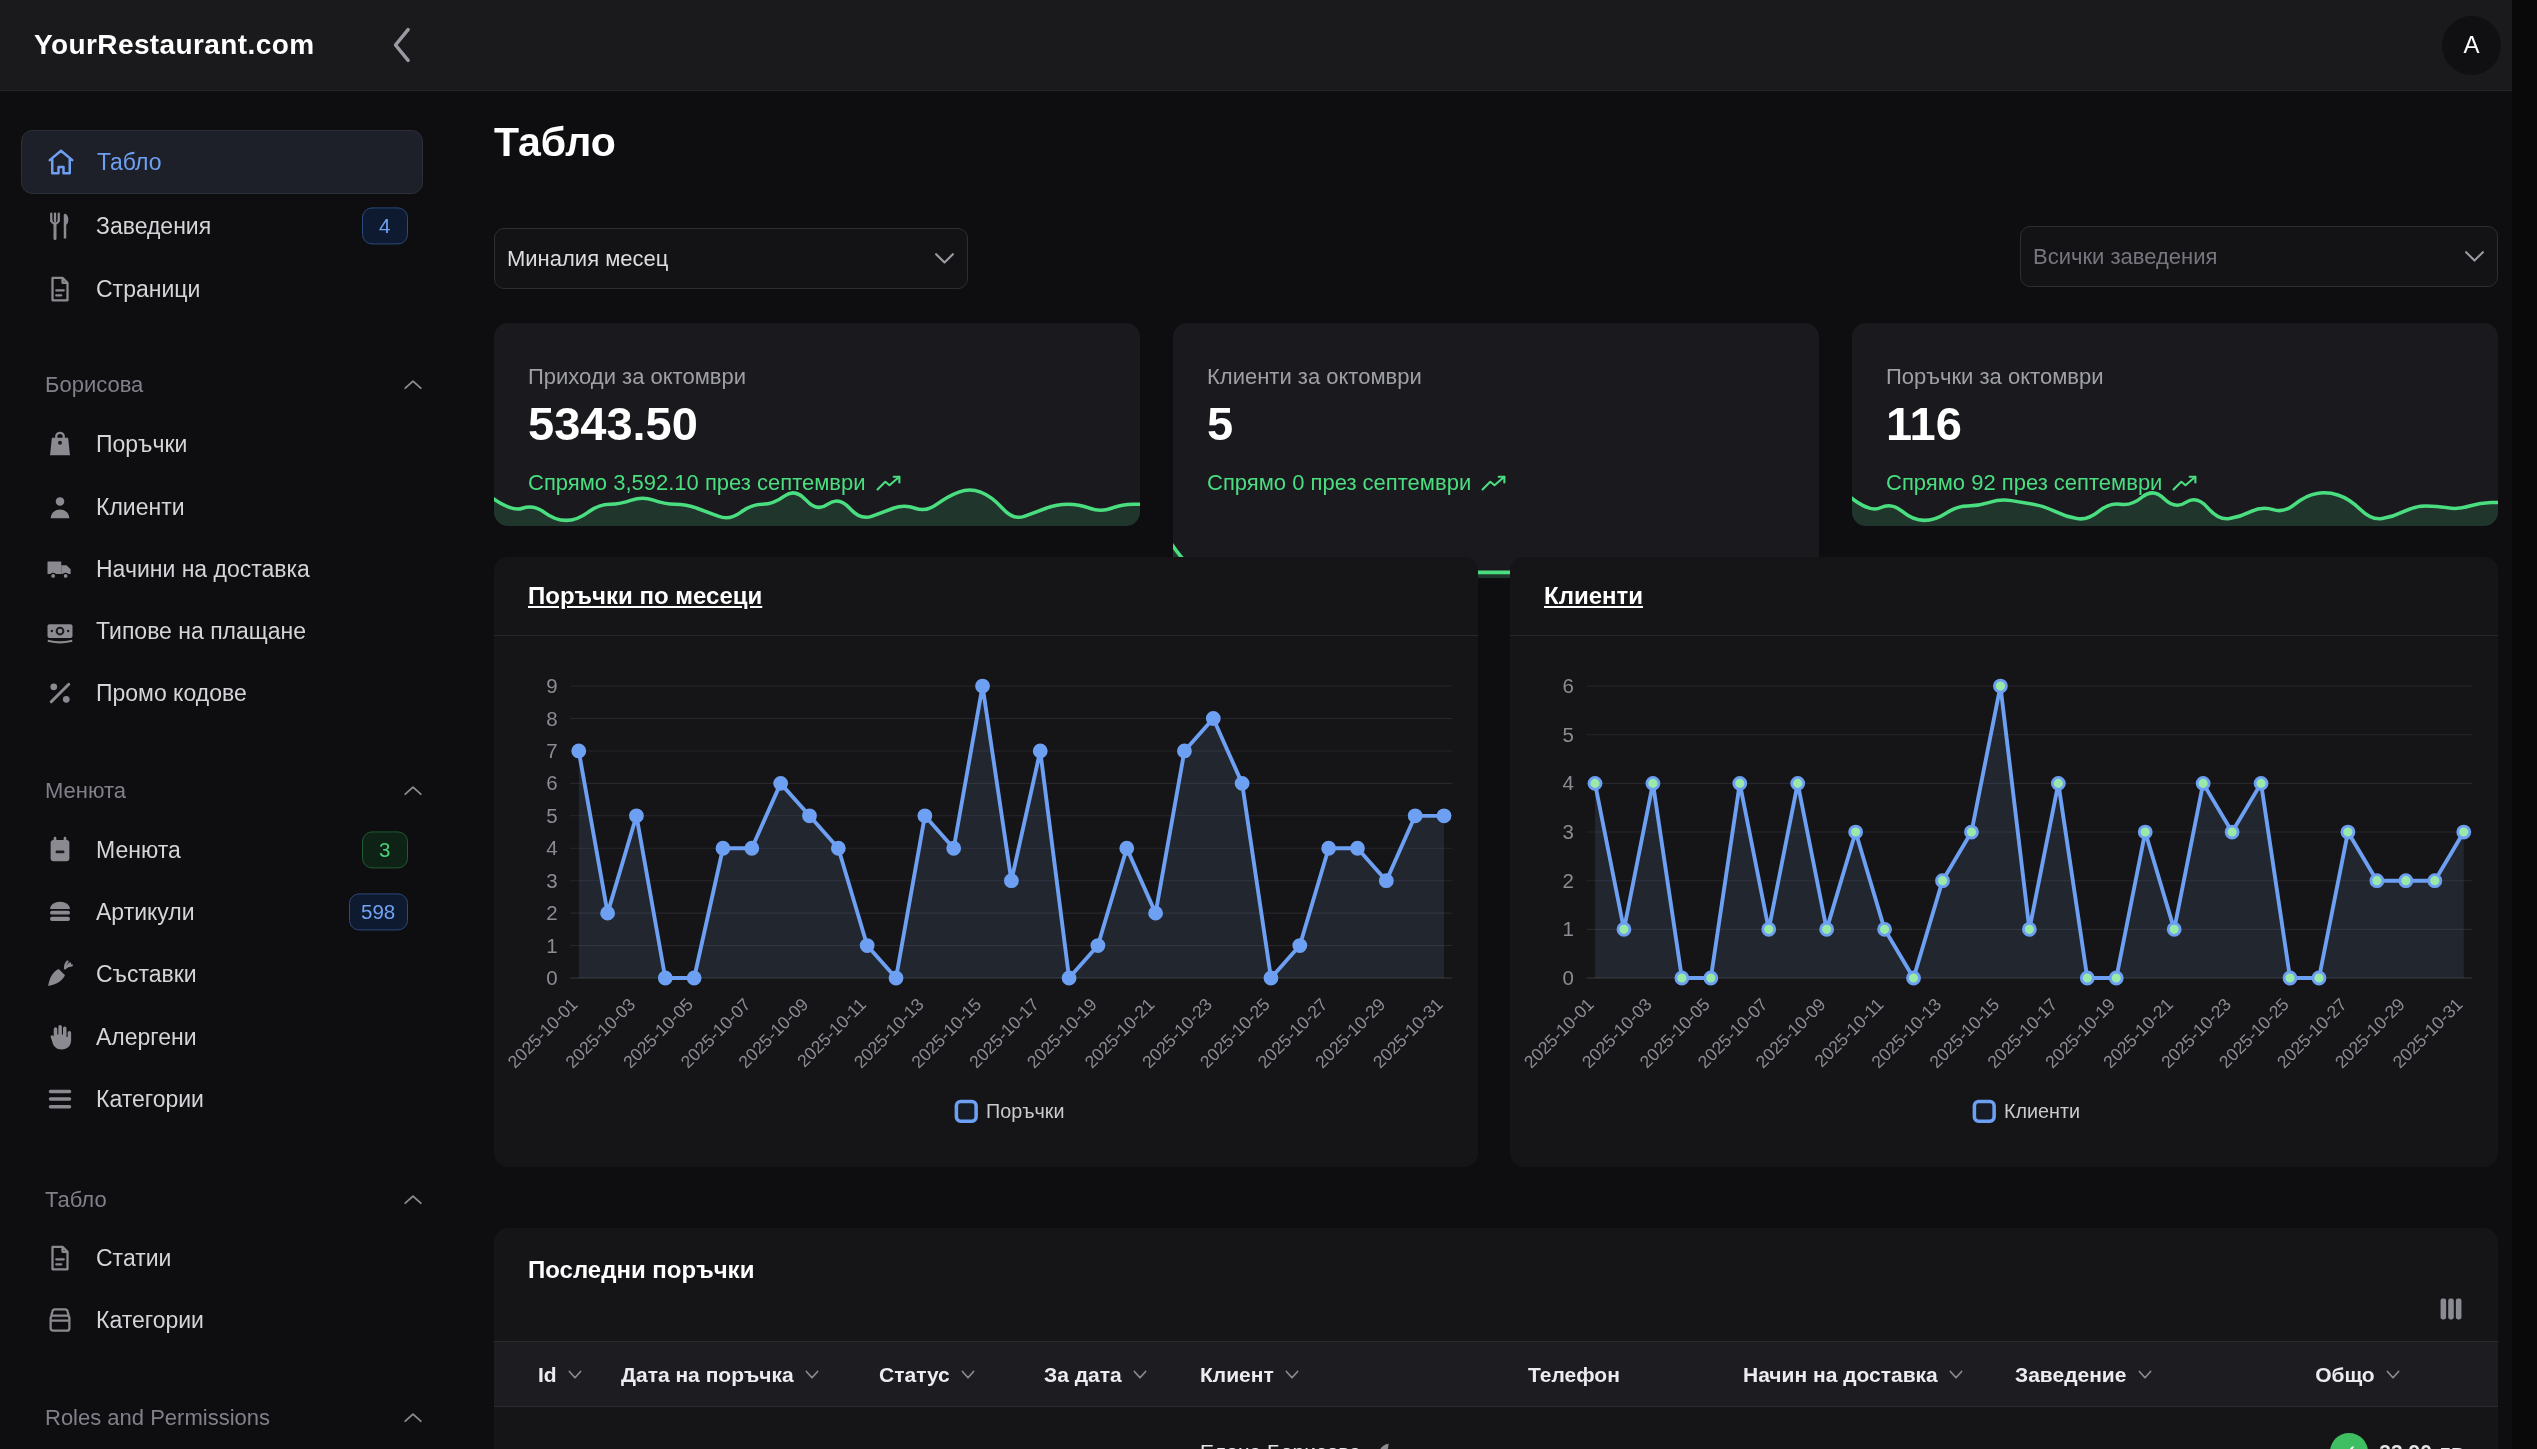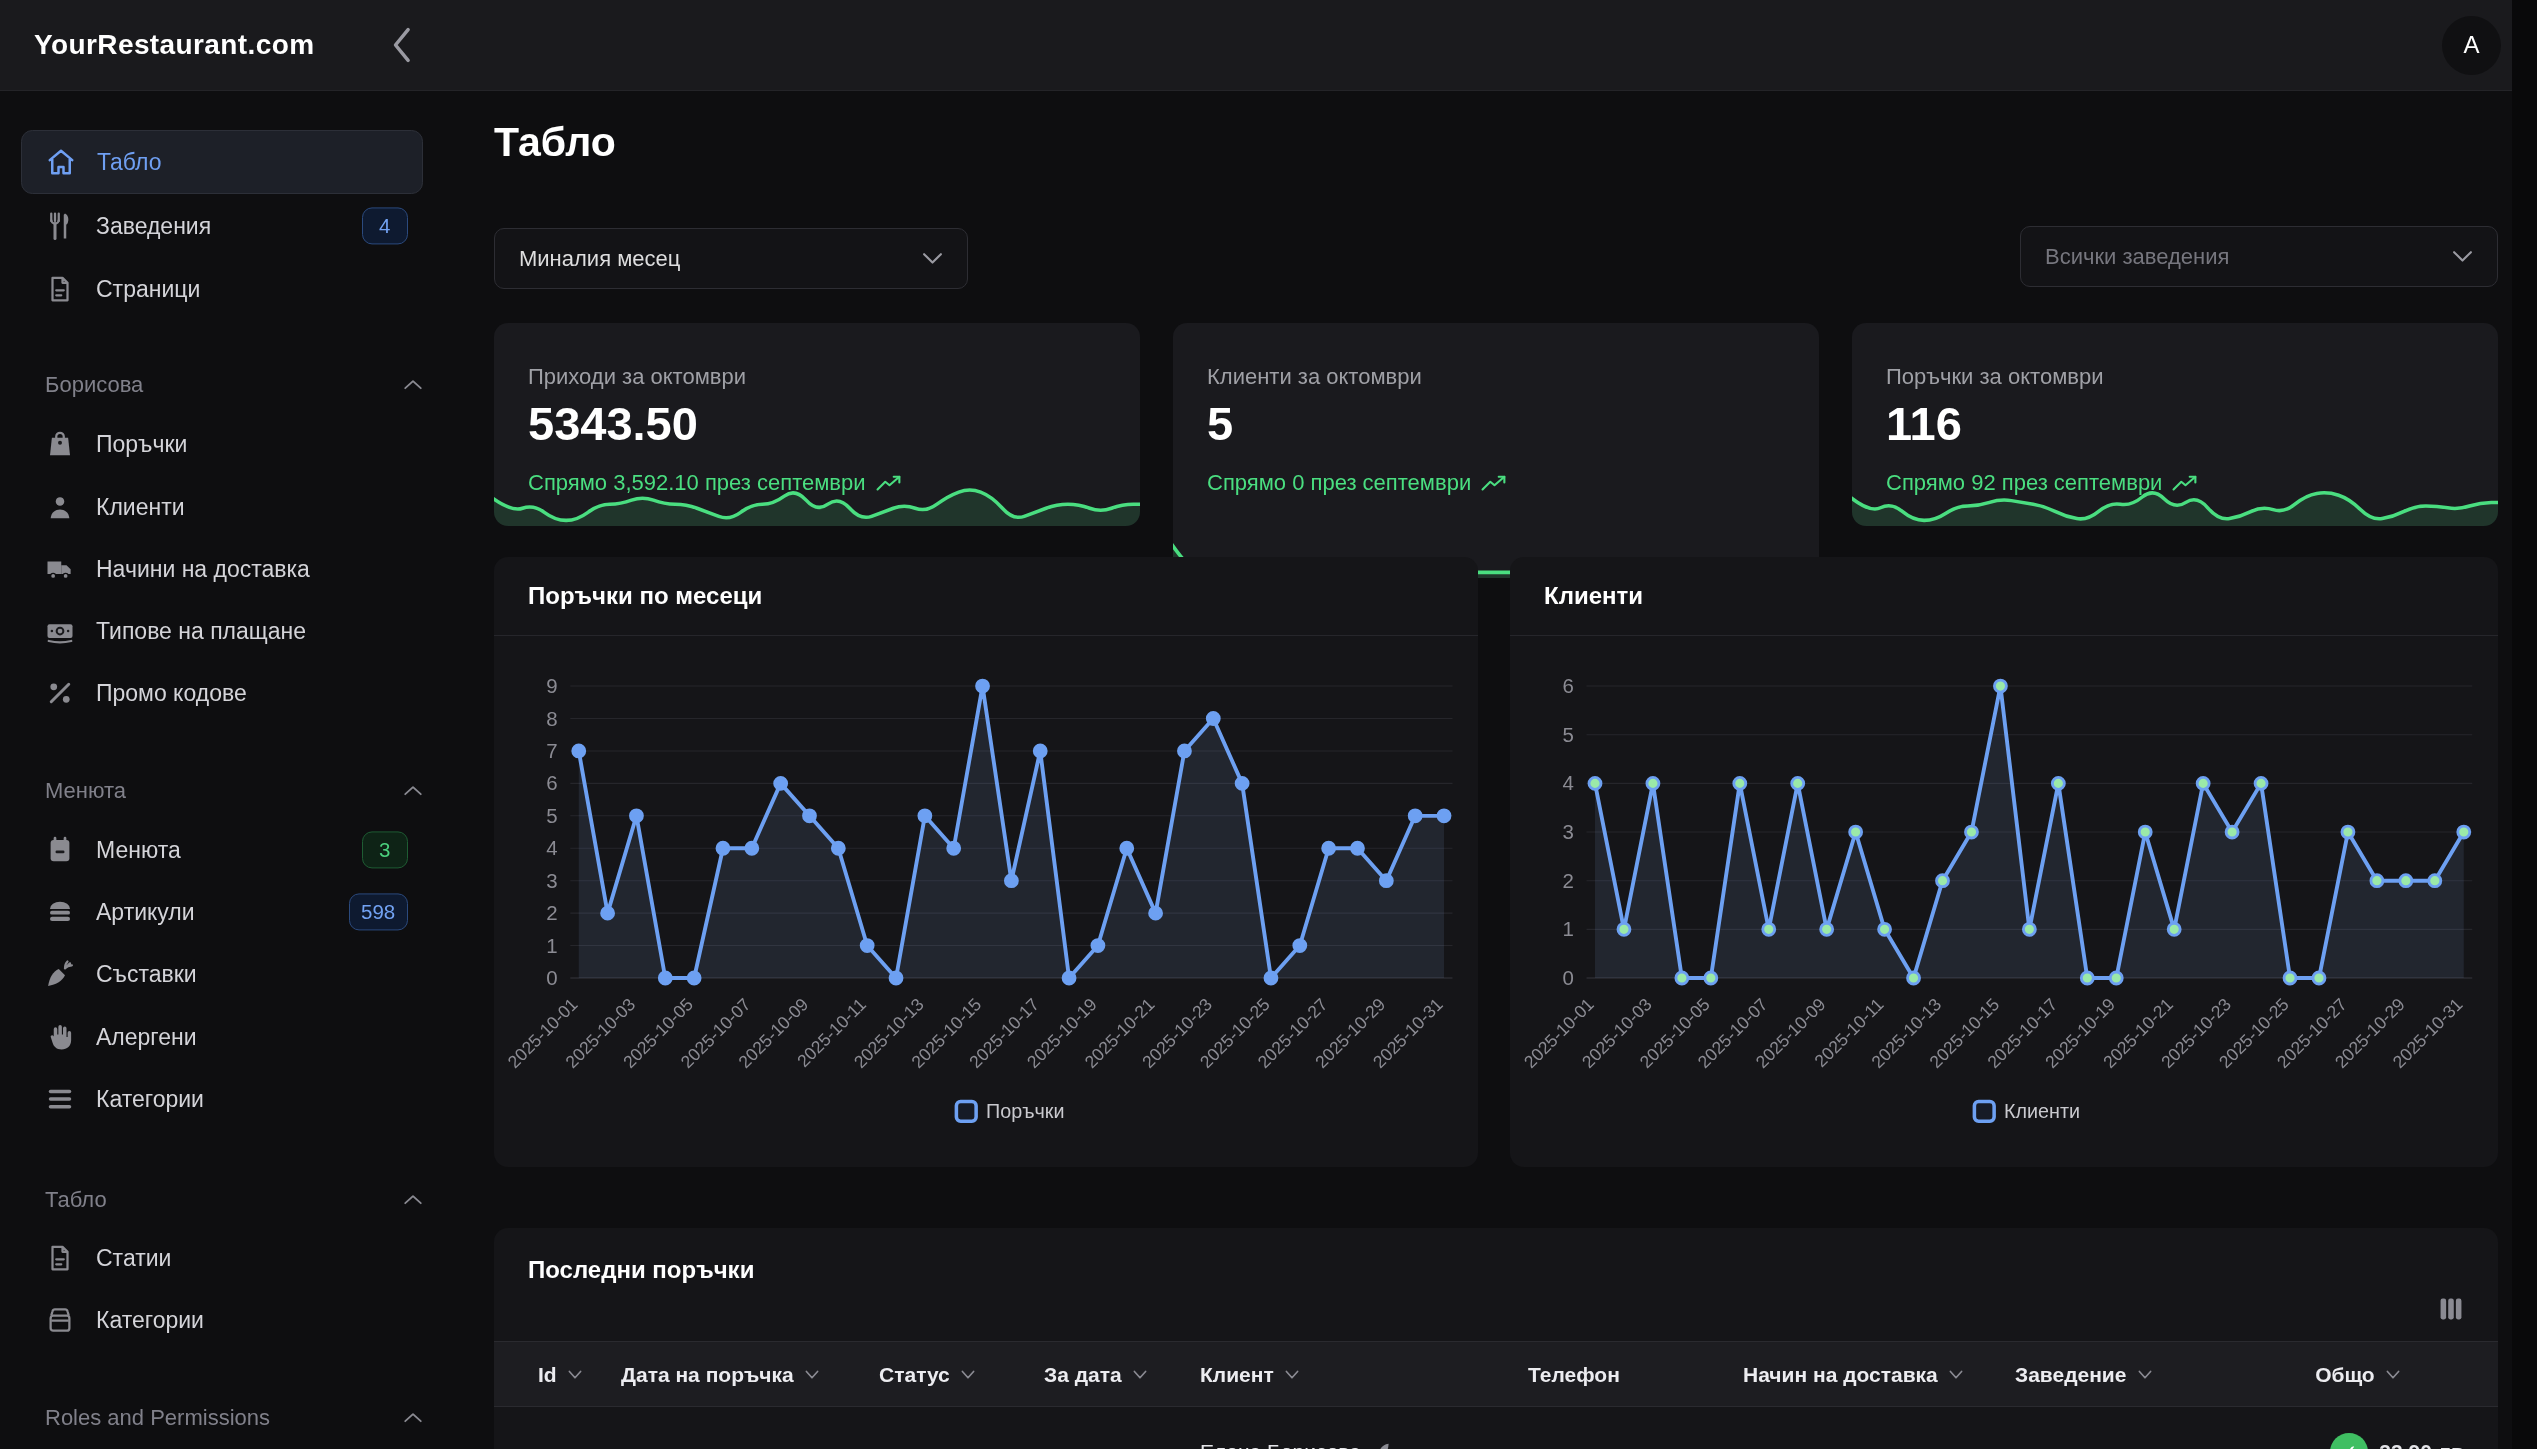--- a/index.html
+++ b/index.html
@@ -18,33 +18,33 @@
   .sitem.active{background:#1d2028;border:0.7px solid #2c2f38;color:#6f9ff2;}
   .sicon{width:30px;height:30px;flex:0 0 30px;}
   .badge{position:absolute;right:15.5px;top:50%;transform:translateY(-50%);min-width:21px;padding:5.6px 11.3px;border-radius:10px;
          font-size:20.5px;text-align:center;border:1.4px solid;}
   .badge.blue{background:#0e1a30;border-color:#2b4a7e;color:#72a2f2;}
   .badge.green{background:#0e2316;border-color:#1e5c33;color:#4bd07d;}
   .ssec{position:absolute;left:24px;width:378px;font-size:22px;color:#80808a;display:flex;align-items:center;justify-content:space-between;cursor:pointer;}
   
   .page-title{position:absolute;left:494px;top:119px;font-size:41px;font-weight:700;color:#fff;}
   .dd{position:absolute;height:61px;background:#131316;border:1.4px solid #2d2d33;border-radius:10px;box-sizing:border-box;
-      display:flex;align-items:center;justify-content:space-between;padding:0 24px;font-size:22px;cursor:pointer;}
+      display:flex;align-items:center;justify-content:space-between;padding:0 12px;font-size:22px;cursor:pointer;}
   .dd .val{color:#dededf;}
   .dd.placeholder .val{color:#76767e;}
   
   .card{position:absolute;background:#1a1a1e;border-radius:14px;overflow:hidden;}
   .stat-label{position:absolute;left:34px;top:41px;font-size:22px;color:#9fa0a6;}
   .stat-value{position:absolute;left:34px;top:73px;font-size:47px;font-weight:700;color:#fff;}
   .stat-cmp{position:absolute;left:34px;top:147px;font-size:22px;color:#4ade80;display:flex;align-items:center;gap:10px;}
   .spark{position:absolute;left:0;bottom:0;width:100%;height:45px;}
   
   .chart-card{background:#151518;}
   .chart-head{position:absolute;left:0;top:0;width:100%;height:79px;border-bottom:1.4px solid #26262b;box-sizing:border-box;
-              display:flex;align-items:center;padding-left:34px;font-size:24px;font-weight:700;color:#fff;}
+              display:flex;align-items:center;padding-left:34px;font-size:24px;font-weight:700;color:#fff;text-decoration:underline;}
   .chart{position:absolute;left:0;top:79px;width:100%;height:531px;}
   
   .table-card{background:#151518;}
   .table-title{position:absolute;left:34px;top:28px;font-size:24px;font-weight:700;color:#fff;}
   .cols-btn{position:absolute;right:31px;top:65px;width:32px;height:32px;cursor:pointer;}
   .thead{position:absolute;left:0;top:113px;width:100%;height:66px;background:#1d1d21;border-top:1.4px solid #2a2a2f;border-bottom:1.4px solid #2a2a2f;box-sizing:border-box;}
   .th{position:absolute;top:0;height:66px;display:flex;align-items:center;gap:11.3px;color:#ececf0;font-size:21px;font-weight:700;cursor:pointer;}
   .trow{position:absolute;left:0;top:181px;width:100%;height:85px;}
   .tcell{position:absolute;top:0;height:85px;display:flex;align-items:center;gap:11.3px;font-size:21px;color:#e4e4e8;}
   .status-dot{width:38px;height:38px;border-radius:50%;background:#3fbf62;display:flex;align-items:center;justify-content:center;

